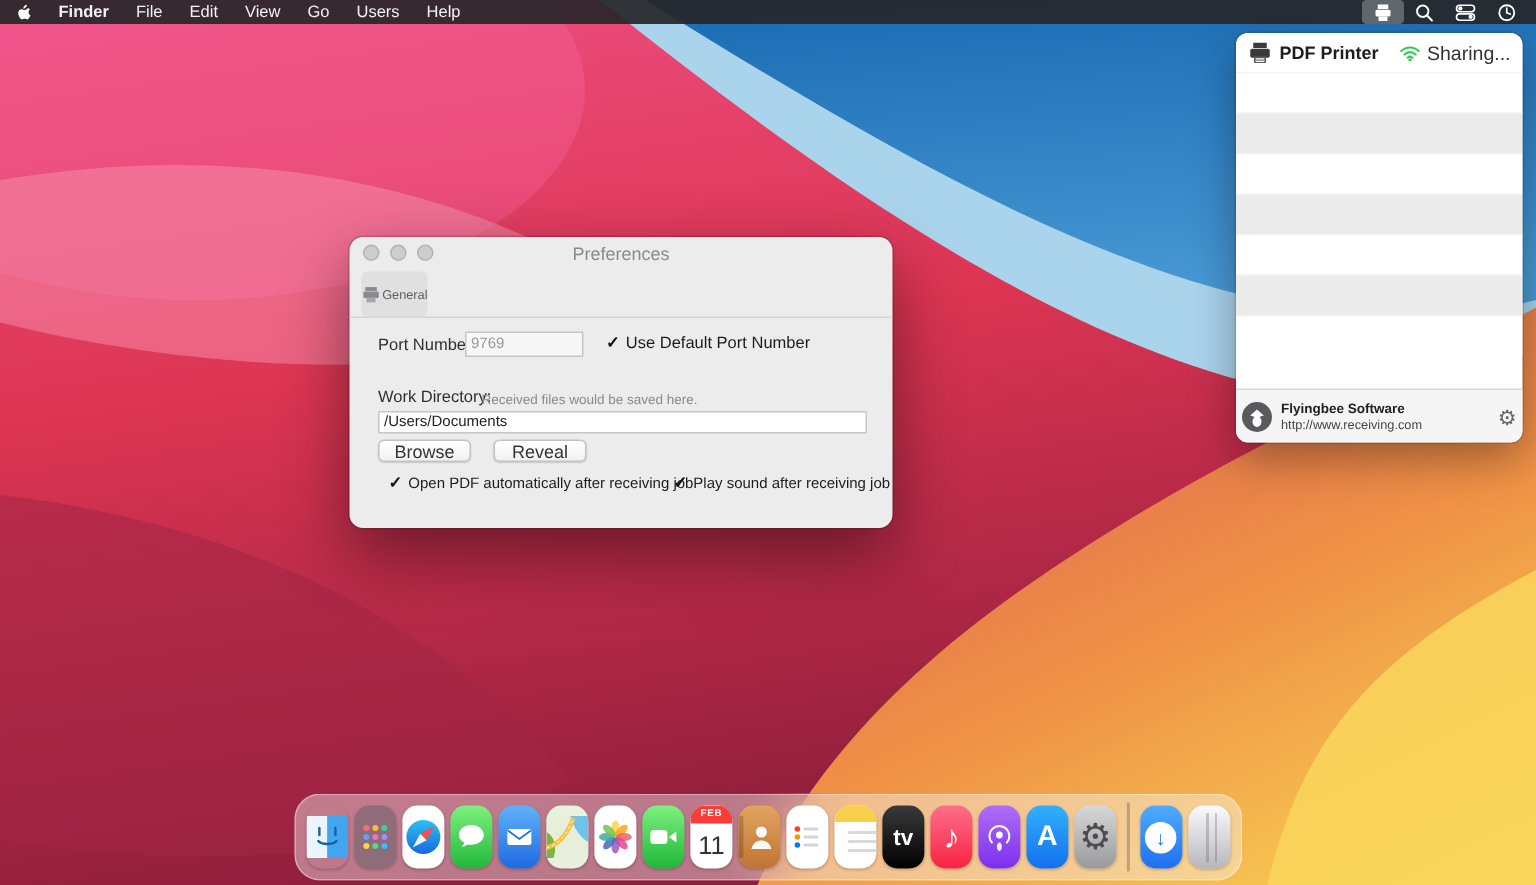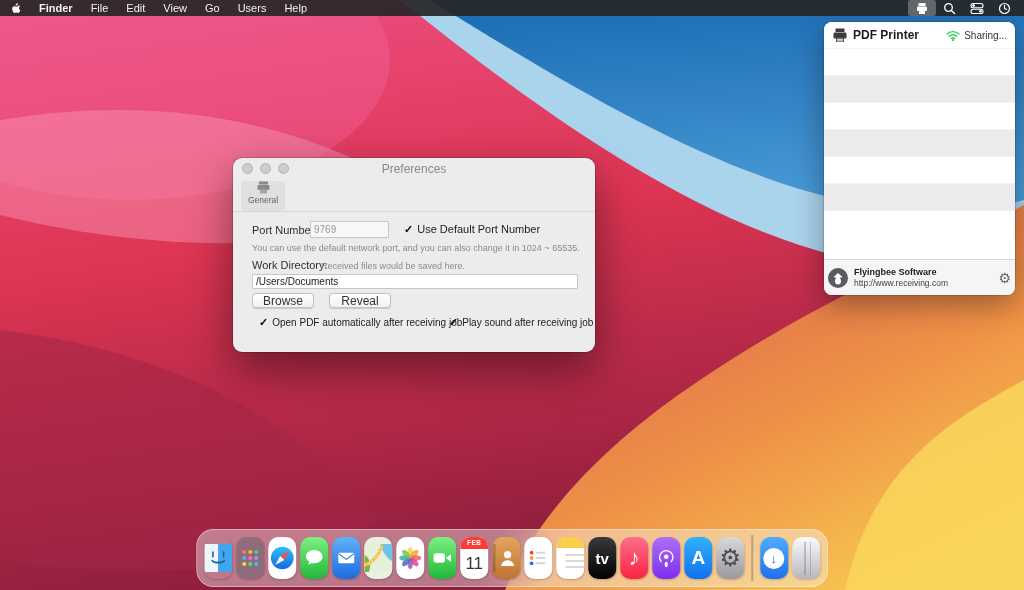--- a/index.html
+++ b/index.html
@@ -18,21 +18,21 @@
   .mb-status { height:100%; display:flex; align-items:center; padding:0 7px; }
   .mb-status.active { background:rgba(255,255,255,0.28); border-radius:3px; }
 
   
   .popover { position:absolute; left:824px; top:22px; width:191px; height:273px;
     background:#fff; border-radius:8px; box-shadow:0 10px 30px rgba(0,0,0,0.35), 0 0 0 1px rgba(0,0,0,0.12);
     z-index:25; overflow:hidden; }
   .pop-header { position:absolute; top:0; left:0; right:0; height:26px; display:flex; align-items:center;
     padding:0 8px; gap:5px; background:#fff; }
   .pop-title { font-size:12px; font-weight:bold; color:#1d1d1f; }
-  .pop-sharing { margin-left:auto; display:flex; align-items:center; gap:4px; font-size:10px; color:#333; }
+  .pop-sharing { margin-left:auto; display:flex; align-items:center; gap:4px; font-size:13px; color:#333; }
   .pop-list { position:absolute; top:26px; left:0; right:0; height:189px; }
   .pop-row { height:27px; background:#fff; border-top:1px solid #f3f3f3; }
   .pop-row:nth-child(even) { background:#ebebeb; }
   .pop-footer { position:absolute; bottom:0; left:0; right:0; height:36px; background:#f5f5f5;
     border-top:1px solid #d8d8d8; display:flex; align-items:center; padding:0 4px; gap:6px; }
   .bee-logo { width:20px; height:20px; border-radius:50%; background:#5a5a5e; position:relative; flex:none; }
   .bee-logo svg { position:absolute; inset:0; }
   .pop-co { display:flex; flex-direction:column; line-height:1.25; }
   .pop-co .co-name { font-size:9px; font-weight:bold; color:#222; }
   .pop-co .co-url { font-size:8.5px; color:#444; }
@@ -40,22 +40,22 @@
 
   
   .prefs { position:absolute; left:233px; top:158px; width:362px; height:194px;
     background:#ececec; border-radius:9px; box-shadow:0 18px 45px rgba(0,0,0,0.45), 0 0 0 1px rgba(0,0,0,0.15);
     z-index:20; }
   .titlebar { position:absolute; top:0; left:0; right:0; height:22px; display:flex; align-items:center; }
   .lights { position:absolute; left:9px; top:5px; display:flex; gap:7px; }
   .light { width:11px; height:11px; border-radius:50%; background:#cdcdcd; border:0.5px solid #b3b3b3; }
   .win-title { width:100%; text-align:center; font-size:12px; font-weight:normal; color:#8a8a8a; }
   .toolbar { position:absolute; top:22px; left:0; right:0; height:32px; border-bottom:1px solid #d4d4d4; }
-  .tb-item { position:absolute; left:8px; top:1px; width:44px; height:30px; display:flex; flex-direction:column;
-    align-items:center; justify-content:flex-start; gap:1px; background:rgba(0,0,0,0.05); border-radius:4px; }
+  .tb-item { position:absolute; left:8px; top:1px; width:44px; height:30px; display:flex; flex-direction:row;
+    align-items:center; justify-content:center; gap:1px; background:rgba(0,0,0,0.05); border-radius:4px; }
   .tb-label { font-size:8.5px; color:#5f5f5f; }
 
   .p-label { position:absolute; font-size:11px; color:#2f2f2f; }
   .p-note { position:absolute; font-size:9px; color:#8a8a8a; }
   .p-input { position:absolute; border:1px solid #c6c6c6; background:#fff; font-size:10px;
     font-family:"Liberation Sans", sans-serif; color:#222; padding:0 3px; border-radius:1px; }
   .p-input.dim { color:#9a9a9a; background:#f7f7f7; }
   .p-btn { position:absolute; height:15px; background:linear-gradient(180deg,#ffffff,#f1f1f1);
     border:1px solid #c3c3c3; border-radius:4px; font-size:12px; color:#333;
     display:flex; align-items:center; justify-content:center; box-shadow:0 0.5px 1px rgba(0,0,0,0.15); }
@@ -248,21 +248,20 @@
         <span class="tb-label">General</span>
       </div>
     </div>
 
     <span class="p-label" style="left:19px; top:66px;">Port Number:</span>
     <input class="p-input dim" style="left: 77px; top: 63px; width: 79px; height: 17px;" readonly="" value="9769">
     <span class="chk" style="left:171px; top:65px;">
       <span class="mark">✓</span>
       <span style="font-size:11px;">Use Default Port Number</span>
     </span>
-    <span class="p-note" style="left:19px; top:85px;">You can use the default network port, and you can also change it in 1024 ~ 65535.</span>
 
     <span class="p-label" style="left:19px; top:101px;">Work Directory:</span>
     <span class="p-note" style="left:88px; top:103px;">Received files would be saved here.</span>
     <input class="p-input" style="left: 19px; top: 116px; width: 326px; height: 15px;" value="/Users/Documents">
 
     <button class="p-btn" style="left:19px; top:135px; width:62px;">Browse</button>
     <button class="p-btn" style="left:96px; top:135px; width:62px;">Reveal</button>
 
     <span class="chk" style="left:26px; top:159px;">
       <span class="mark">✓</span>

